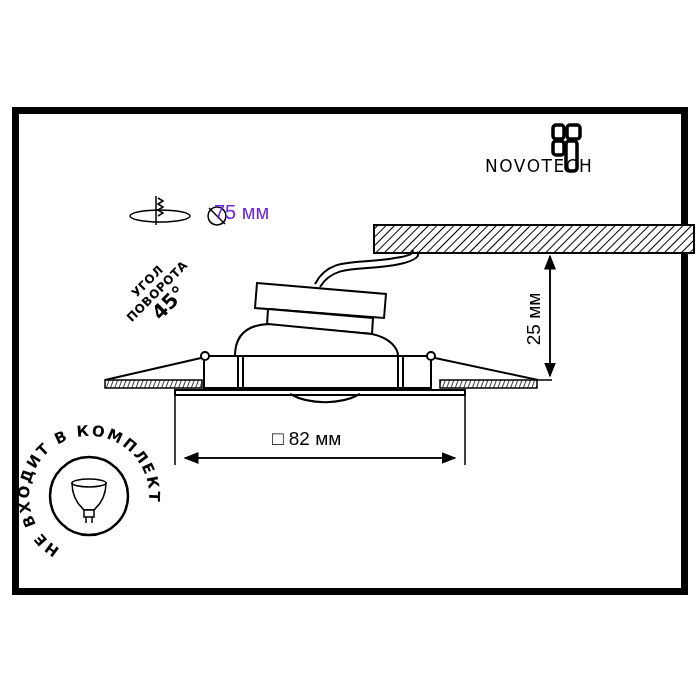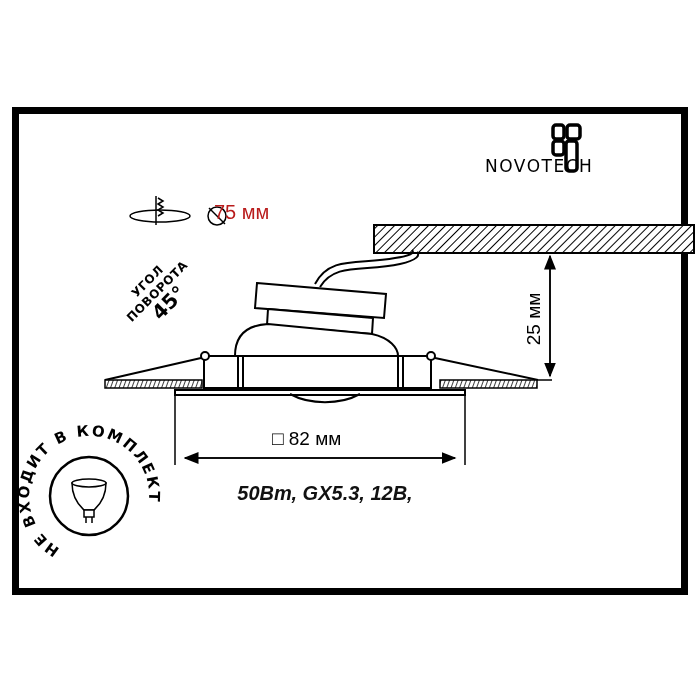--- a/index.html
+++ b/index.html
@@ -3,21 +3,21 @@
   <meta charset="utf-8">
   <style>
     html, body { margin: 0; padding: 0; background: #ffffff; }
     body { width: 700px; height: 700px; position: relative; overflow: hidden;
            font-family: "Liberation Sans", sans-serif; }
     .frame { position: absolute; left: 12px; top: 107px; width: 662px; height: 474px;
              border: 7px solid #000; background: #fff; }
     svg.draw { position: absolute; left: 0; top: 0; }
     .logo { position: absolute; left: 485px; top: 156px; font-family: "DejaVu Sans", sans-serif;
             font-size: 17px; letter-spacing: 1.5px; color: #000; font-weight: normal; }
-    .dia-text { position: absolute; left: 214px; top: 201px; font-size: 20px; color: #b91c1c; }
+    .dia-text { position: absolute; left: 214px; top: 201px; font-size: 20px; color: #6d28d9; }
     .angle { position: absolute; left: 118px; top: 270px; transform: rotate(-45deg);
              transform-origin: center; font-family: "DejaVu Sans", sans-serif; font-weight: bold;
              color: #000; text-align: center; line-height: 14px; }
     .angle .l1, .angle .l2 { font-size: 12px; display: block; letter-spacing: 0.5px; }
     .angle .l3 { font-size: 20px; display: block; margin-top: 2px; }
     .height-label { position: absolute; left: 508px; top: 308px; transform: rotate(-90deg);
                     font-size: 19px; color: #000; white-space: nowrap; }
     .width-label { position: absolute; left: 272px; top: 428px; font-size: 19px; color: #000; text-align: right; }
     .spec { position: absolute; left: 170px; top: 480px; width: 310px; text-align: center;
             font-weight: bold; font-style: italic; font-size: 20px; line-height: 26px; color: #111; }
@@ -116,14 +116,13 @@
 <div class="angle">
   <span class="l1">УГОЛ</span>
   <span class="l2">ПОВОРОТА</span>
   <span class="l3">45°</span>
 </div>
 
 <div class="height-label">25 мм</div>
 <div class="width-label">□ 82 мм</div>
 
 <div class="spec">
-  <div>50Вт, GX5.3, 12В,</div>
 </div>
 
 </body></html>

